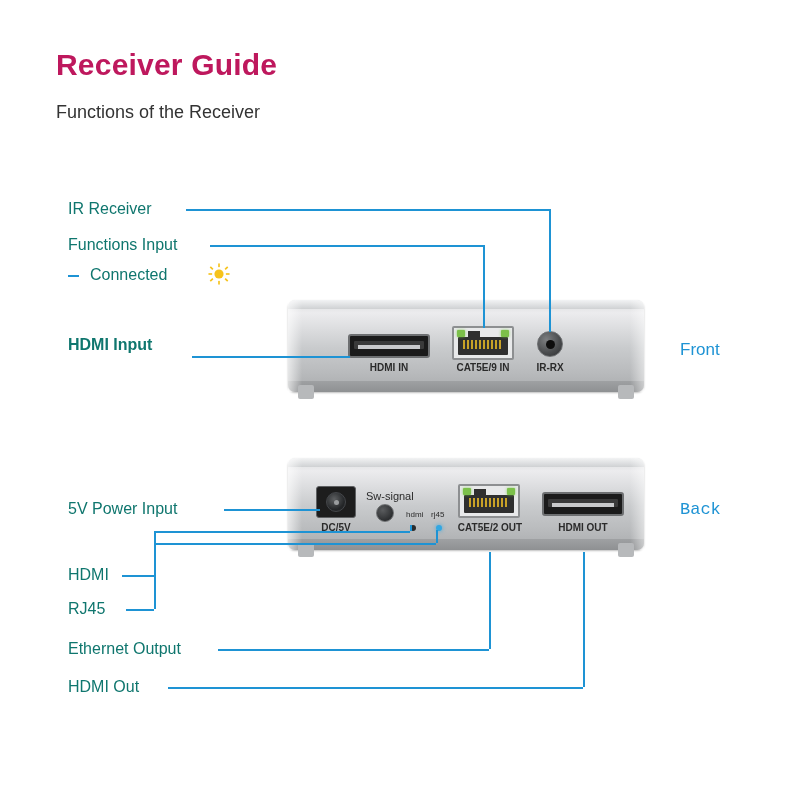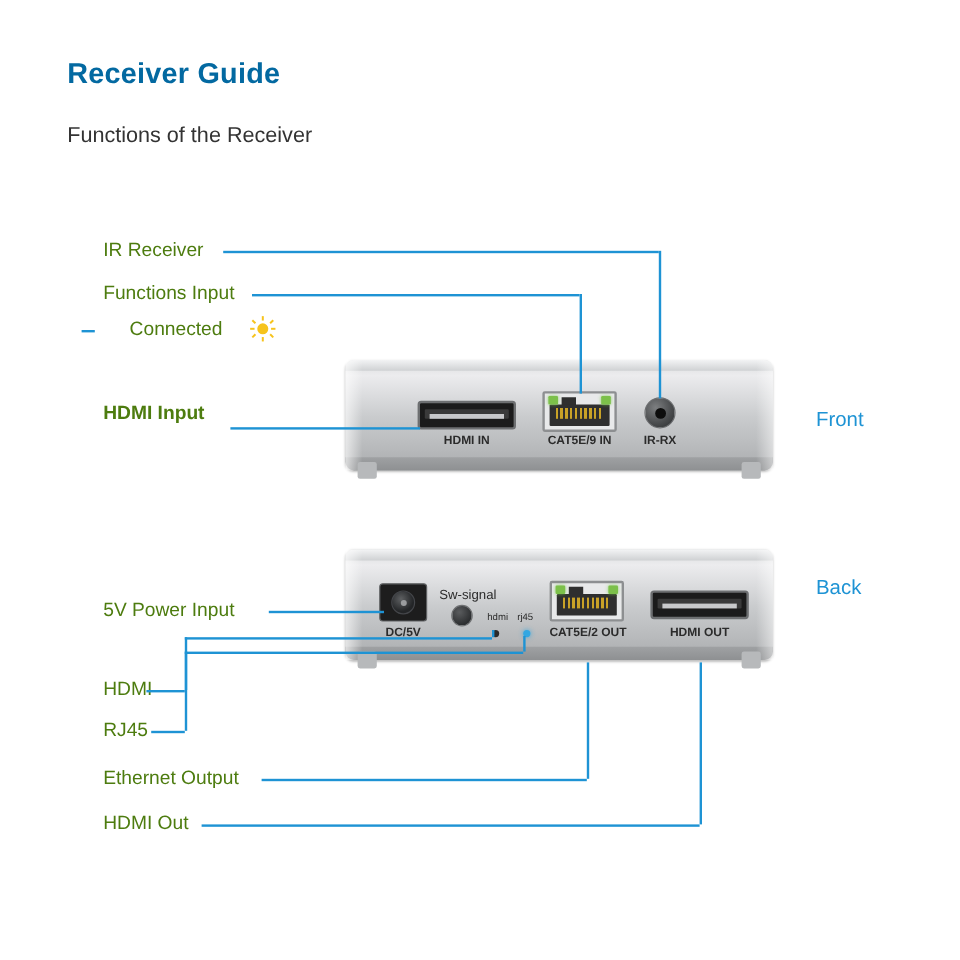--- a/index.html
+++ b/index.html
@@ -18,38 +18,37 @@
   .stage {
     position: absolute;
     left: 0; top: 0;
     width: 800px;
     height: 800px;
   }
   #title {
     position: absolute;
     left: 56px;
     top: 48px;
-    font-size: 24px;
+    font-size: 30px;
     font-weight: bold;
-    color: #0369a1;
+    color: #be185d;
     letter-spacing: 0.2px;
   }
   #subtitle {
     position: absolute;
     left: 56px;
     top: 102px;
     font-size: 18px;
     color: #333333;
   }
   .label {
     position: absolute;
     font-size: 16px;
-    color: #4d7c0f;
+    color: #0f766e;
     white-space: nowrap;
-    margin-left: 18px;
   }
   .side-label {
     position: absolute;
     font-size: 17px;
     color: #1e93d4;
     white-space: nowrap;
     font-weight: normal;
   }
   .lead {
     position: absolute;
@@ -331,21 +330,21 @@
     <div class="led" style="left:219px; top:30px;"></div>
     <div class="port-label" style="left:156px; top:64px; width:92px;">CAT5E/2 OUT</div>
 
     <div class="hdmi" style="left:254px; top:34px; width:82px; height:24px;">
       <div class="inner"></div>
       <div class="tongue"></div>
     </div>
     <div class="port-label" style="left:252px; top:64px; width:86px;">HDMI OUT</div>
   </div>
 
-  <div class="side-label" style="left:680px; top:480px;">Back</div>
+  <div class="side-label" style="left:680px; top:500px;font-family:Liberation Mono, monospace;">Back</div>
 
   <div class="label" style="left:68px; top:500px;">5V Power Input</div>
   <div class="label" style="left:68px; top:566px;">HDMI</div>
   <div class="label" style="left:68px; top:600px;">RJ45</div>
   <div class="label" style="left:68px; top:640px;">Ethernet Output</div>
   <div class="label" style="left:68px; top:678px;">HDMI Out</div>
 
   <div class="lead h" style="left:224px; top:509px; width:96px;"></div>
 
   <div class="lead h" style="left:122px; top:575px; width:32px;"></div>

